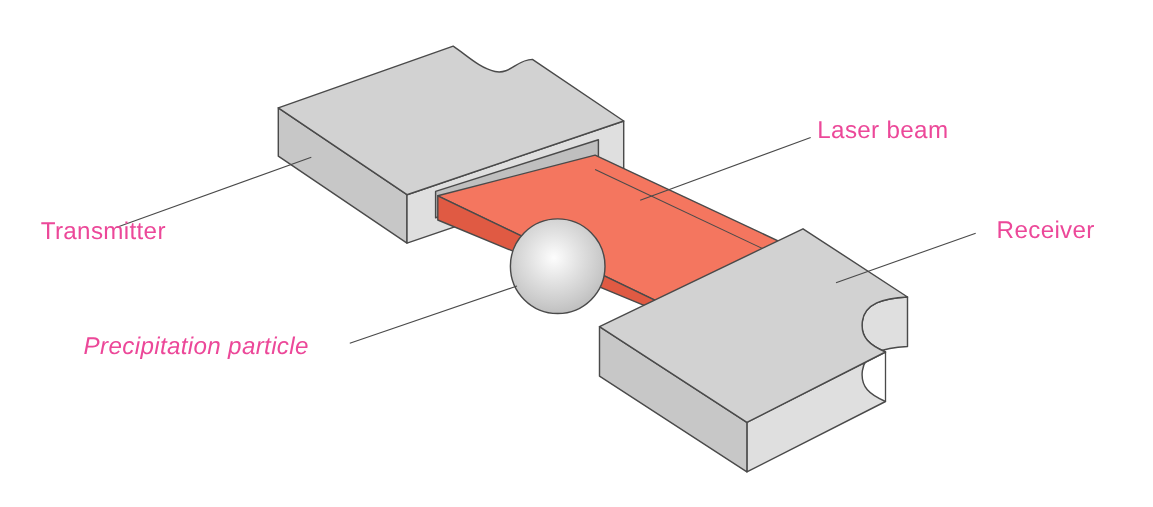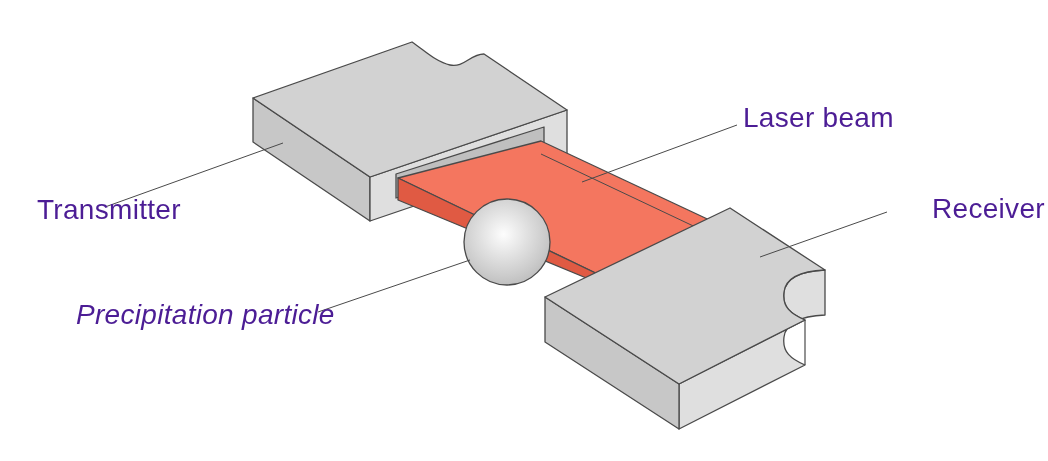--- a/index.html
+++ b/index.html
@@ -10,30 +10,30 @@
     overflow:hidden;
     font-family:"Liberation Sans", sans-serif;
   }
   .canvas svg { position:absolute; left:0; top:0; }
   .face   { stroke:#4a4a4a; stroke-width:1.3; stroke-linejoin:round; }
   .inner  { stroke:#4a4a4a; stroke-width:1;   fill:none; }
   .leader { stroke:#4a4a4a; stroke-width:1;   fill:none; }
   .edge   { stroke:#4a4a4a; stroke-width:1.2; fill:none; }
   .label {
     position:absolute;
-    font-size:28px;
+    font-size:22px;
     line-height:32px;
     letter-spacing:0.3px;
-    color:#4c1d95;
+    color:#ec4899;
     white-space:nowrap;
   }
   #lbl-transmitter  { left:37px;  top:194px; }
   #lbl-particle     { left:76px;  top:299px;font-style:italic; }
   #lbl-laser-beam   { left:743px; top:102px; }
-  #lbl-receiver     { left:932px; top:193px; }
+  #lbl-receiver     { left:906px; top:193px; }
 </style>
 </head>
 <body>
 
 <div class="canvas">
 
   <svg width="1048" height="461" viewBox="0 0 1048 461">
 
     <defs>
       <radialGradient id="sphereGrad" cx="46%" cy="41%" r="65%">

